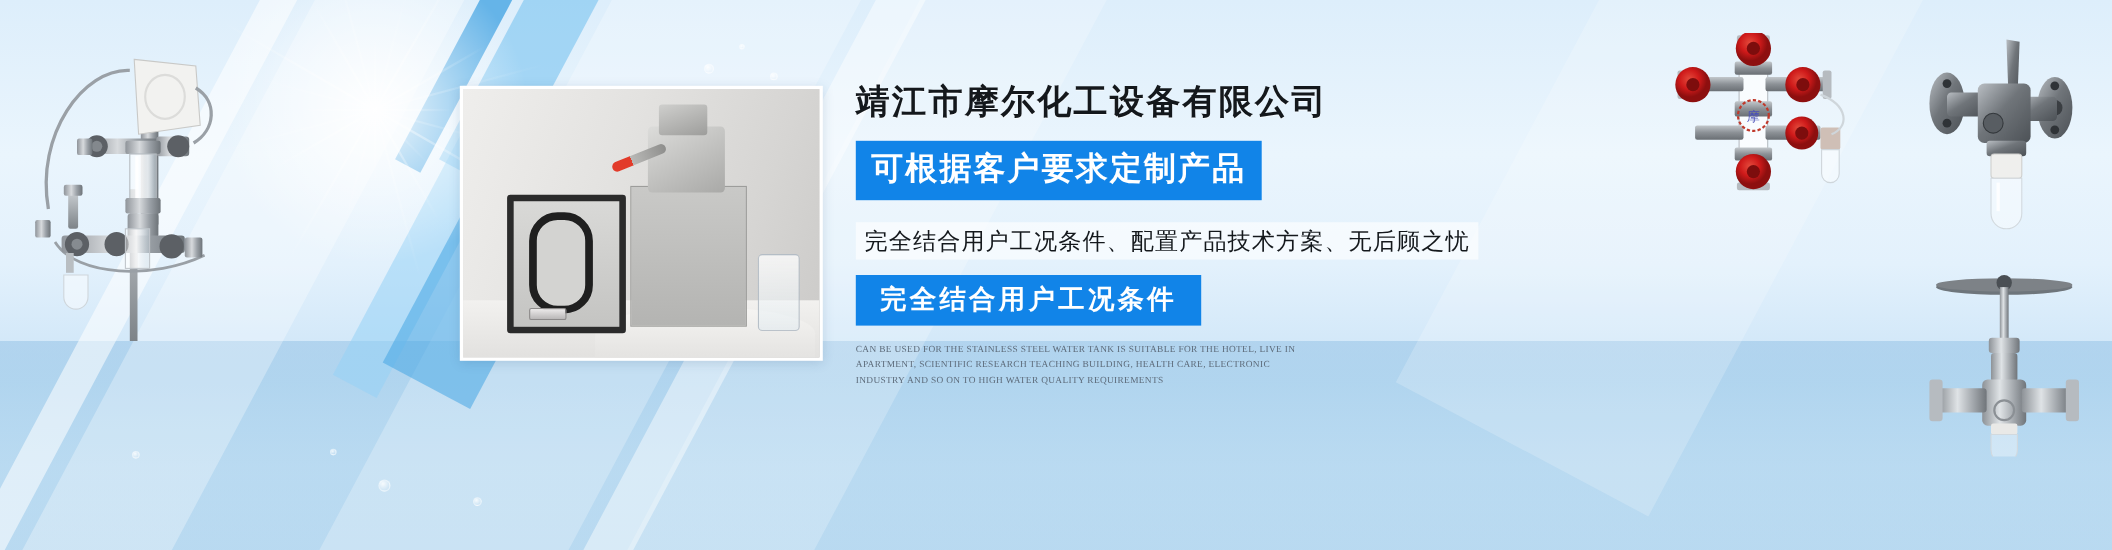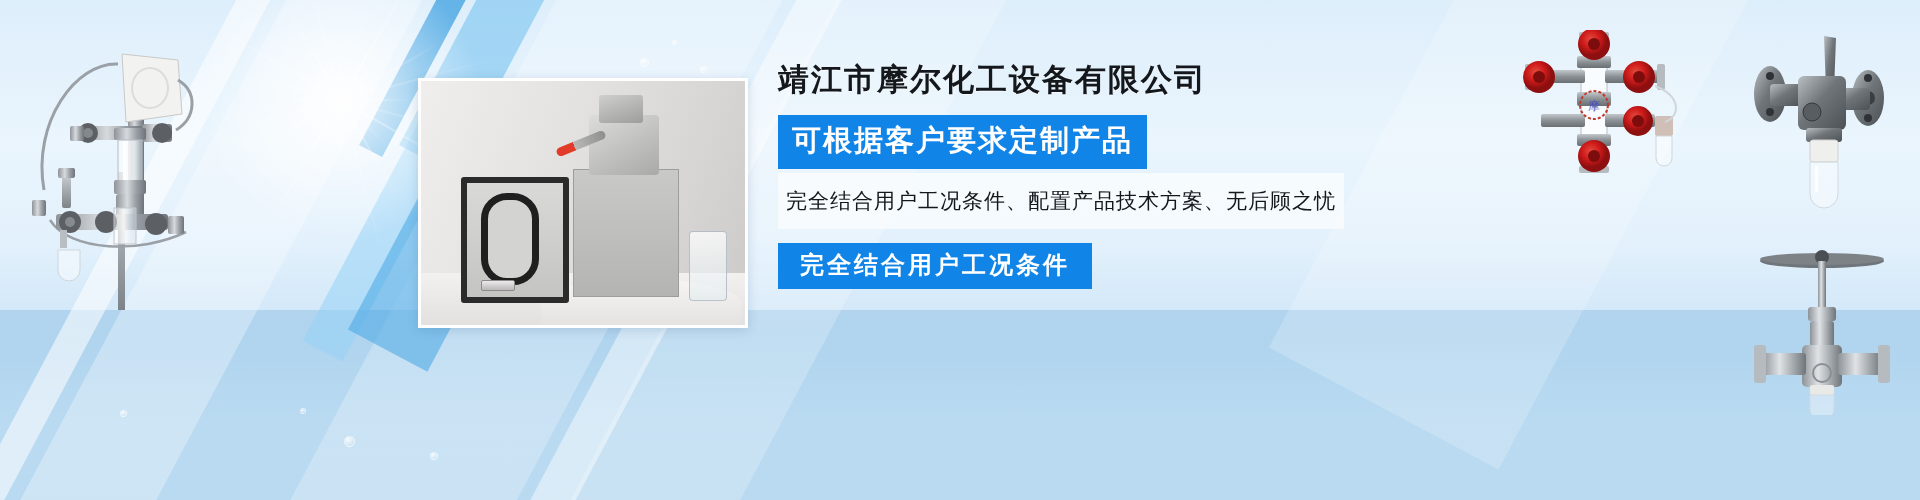--- a/index.html
+++ b/index.html
@@ -88,41 +88,41 @@
   .ph-handle { position:absolute; left:134px; top:58px; width:52px; height:9px;
     background:linear-gradient(90deg,#e23b2a 0%,#e23b2a 36%,#b9b9b7 36%,#8e8e8c 100%);
     border-radius:5px; transform:rotate(-22deg); }
   .ph-bottle { position:absolute; left:268px; top:150px; width:38px; height:70px;
     background:linear-gradient(180deg,rgba(255,255,255,.75),rgba(225,235,240,.55));
     border:1px solid rgba(170,180,190,.8); border-radius:4px; }
   .ph-base { position:absolute; left:120px; bottom:0px; width:200px; height:46px;
     background:linear-gradient(180deg,#f6f5f3,#e4e3e1); border-radius:50% 50% 0 0 / 24px 24px 0 0; }
 
   
-  .copy { position:absolute; left:778px; top:59px; width:620px; }
+  .copy { position:absolute; left:778px; top:72px; width:620px; }
 
   .company {
     font-family:"Liberation Serif", serif;
     font-weight:700; font-size:31px; letter-spacing:2px;
     color:#14181c; white-space:nowrap;
     text-shadow:0 1px 0 rgba(255,255,255,.6);
   }
 
   .headline {
     display:inline-block; margin-top:14px;
     background:#1184e8; color:#fff;
     font-weight:700; font-size:29px; letter-spacing:2px;
     padding:6px 14px 8px 14px; white-space:nowrap;
   }
 
   .subline {
-    display:inline-block; margin-top:4px;
+    display:inline-block; margin-top:20px;
     background:rgba(255,255,255,.62);
     color:#14181c; font-size:21px; letter-spacing:1px;
-    padding:14px 8px; white-space:nowrap;
+    padding:3px 8px; white-space:nowrap;
   }
 
   .cta {
     display:inline-block; margin-top:14px;
     background:#1184e8; color:#fff;
     font-weight:700; font-size:24px; letter-spacing:3px;
     padding:6px 22px 8px 22px; white-space:nowrap;
   }
 
   .eng {
@@ -397,16 +397,17 @@
       <rect x="62" y="140" width="24" height="10" rx="2" fill="#e9e9e7"></rect>
       <path d="M62 150 h24 v14 a12 12 0 0 1 -24 0 z" fill="rgba(255,255,255,.35)" stroke="#d2d9de"></path>
     </svg>
   </div>
 
   <div class="copy">
     <div class="company">靖江市摩尔化工设备有限公司</div>
     <div><span class="headline">可根据客户要求定制产品</span></div>
     <div><span class="subline">完全结合用户工况条件、配置产品技术方案、无后顾之忧</span></div>
     <div><span class="cta">完全结合用户工况条件</span></div>
+    <div class="eng">CAN BE USED FOR THE STAINLESS STEEL WATER TANK IS SUITABLE FOR THE HOTEL, LIVE IN APARTMENT, SCIENTIFIC RESEARCH TEACHING BUILDING, HEALTH CARE, ELECTRONIC INDUSTRY AND SO ON TO HIGH WATER QUALITY REQUIREMENTS</div>
   </div>
 
 
 </div>
 
 </body></html>

